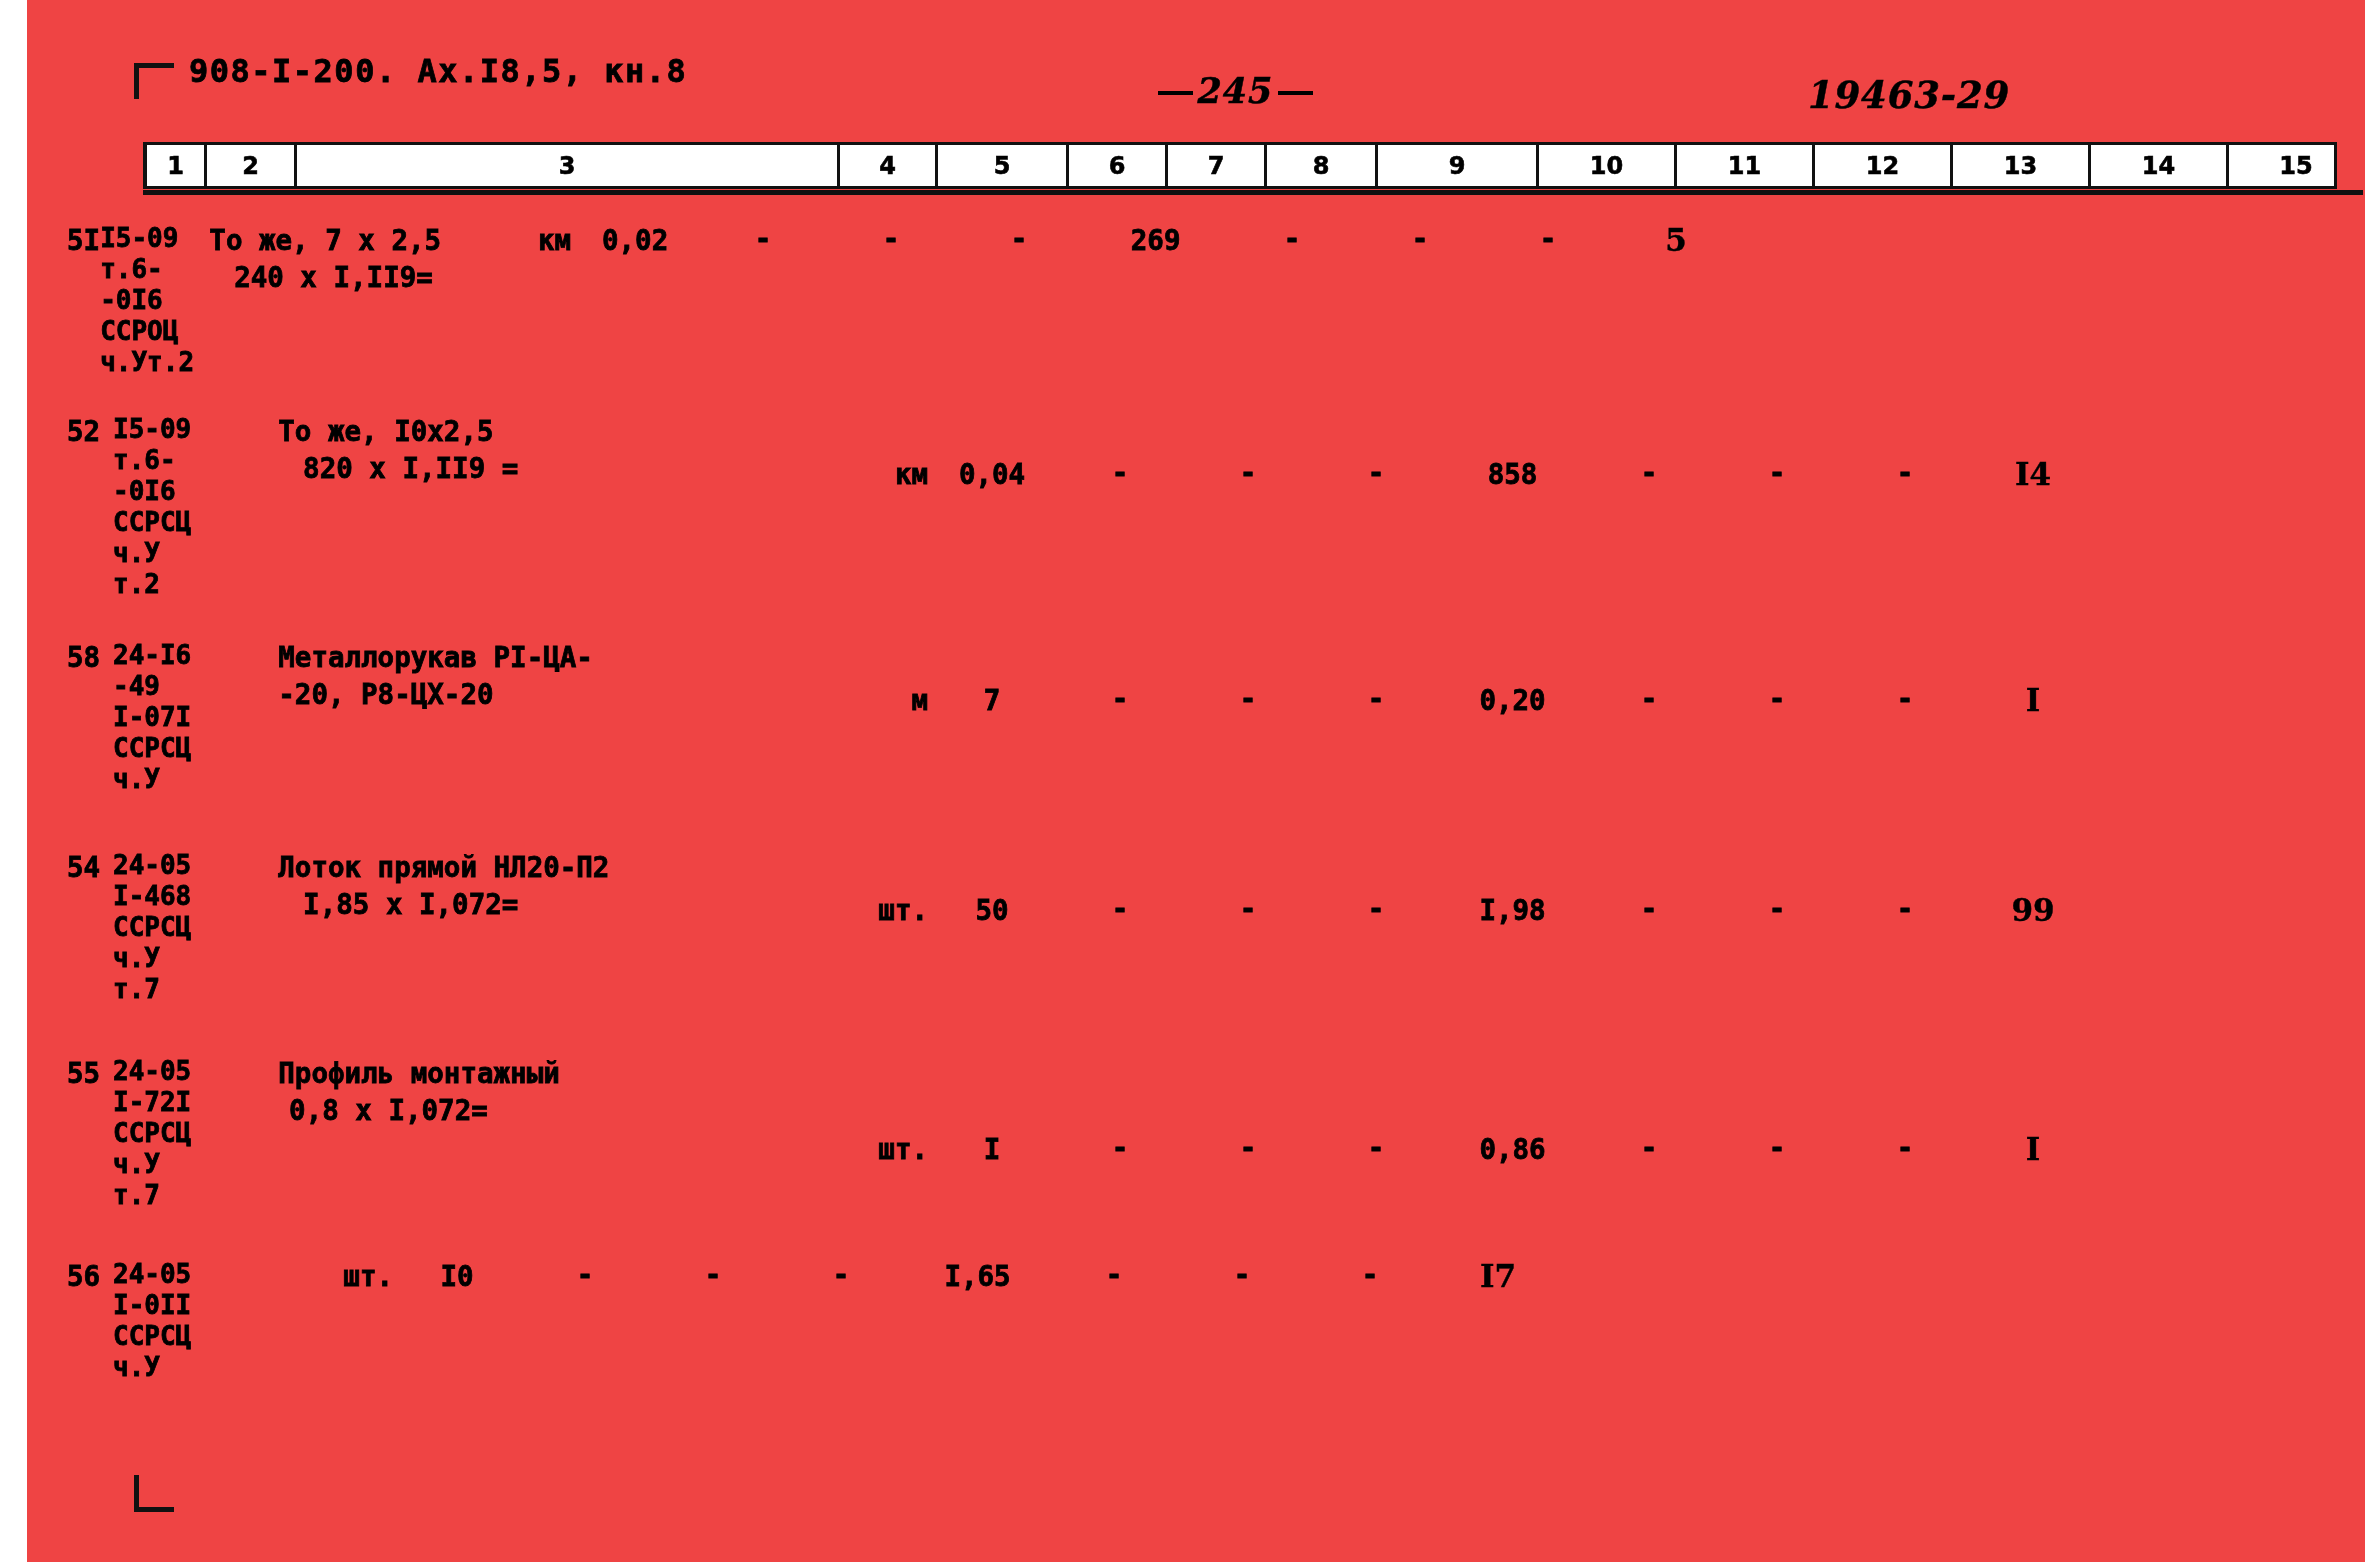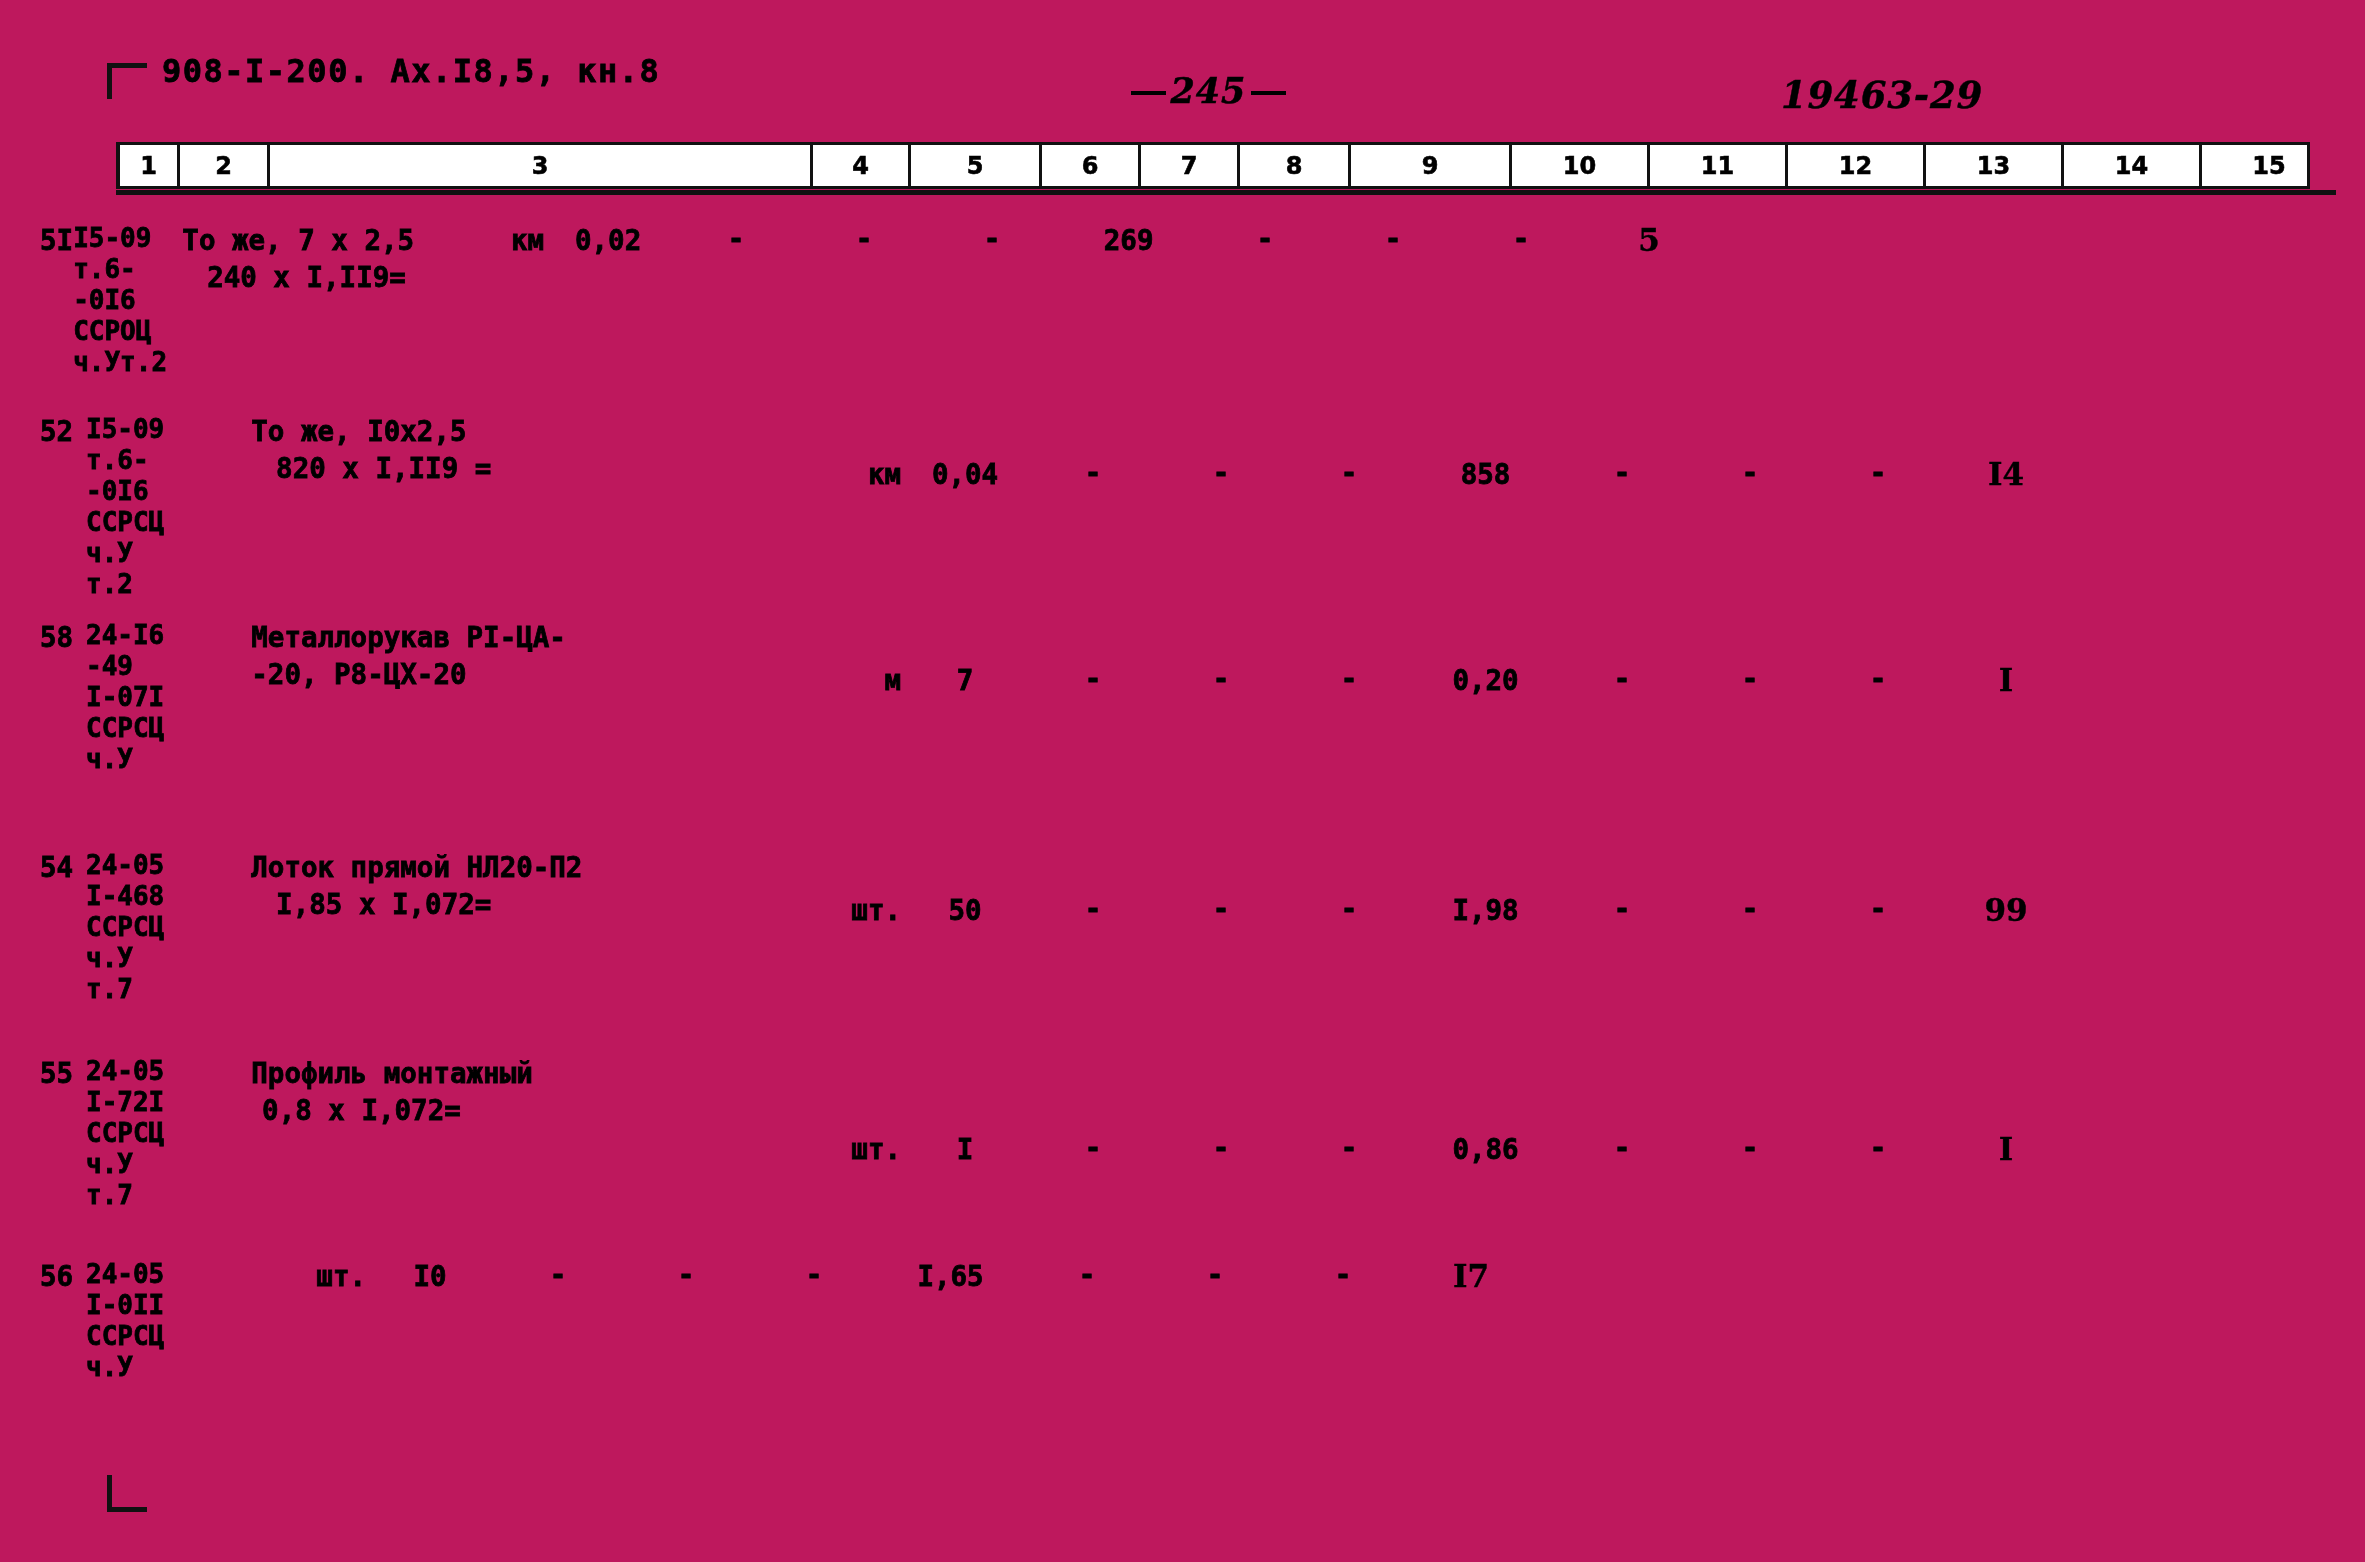--- a/index.html
+++ b/index.html
@@ -11,21 +11,22 @@
     width: 2366px;
     height: 1562px;
     position: relative;
     font-family: "DejaVu Sans", sans-serif;
     color: #000000;
     overflow: hidden;
   }
   .page {
     position: absolute;
     inset: 0;
-    background: #be185d;
+    background: #ef4444;
+    margin-left: 27px;
   }
   .bracket-tl {
     position: absolute;
     left: 107px;
     top: 63px;
     width: 35px;
     height: 31px;
     border-left: 5.4px solid #111;
     border-top: 5.4px solid #111;
   }
@@ -273,21 +274,21 @@
           <div class="c-num dash-cell">-</div>
           <div class="c-num wide typed">858</div>
           <div class="c-num dash-cell">-</div>
           <div class="c-num dash-cell">-</div>
           <div class="c-num dash-cell">-</div>
           <div class="c-num hand">I4</div>
           <div class="c-num typed"></div>
           <div class="c-num typed"></div>
         </div>
       </div>
-      <div class="row" style="position: absolute; top: 397px; left: 0px; width: 2326px;">
+      <div class="row" style="position: absolute; top: 417px; left: 0px; width: 2326px;">
         <div class="c-no typed">58</div>
         <div class="c-code">
           <div class="typed small">24-I6</div>
           <div class="typed small" style="line-height: 31px;">-49</div>
           <div class="typed small" style="line-height: 31px;">I-07I</div>
           <div class="typed small" style="line-height: 31px;">ССРСЦ</div>
           <div class="typed small" style="line-height: 31px;">ч.У</div>
         </div>
         <div class="c-desc">
           <div class="typed indent3">Металлорукав РI-ЦА-</div>

